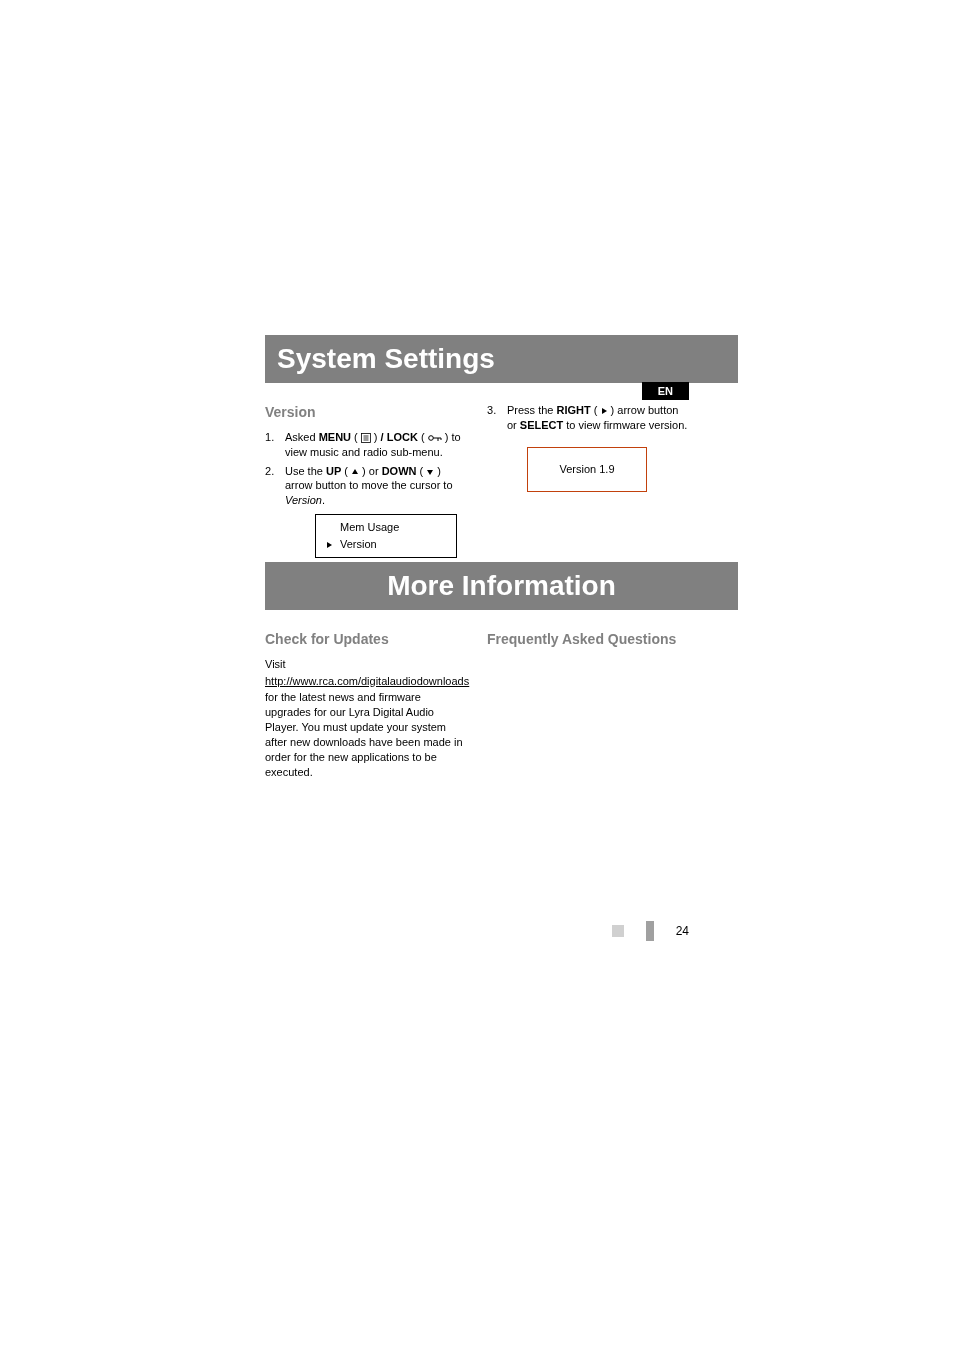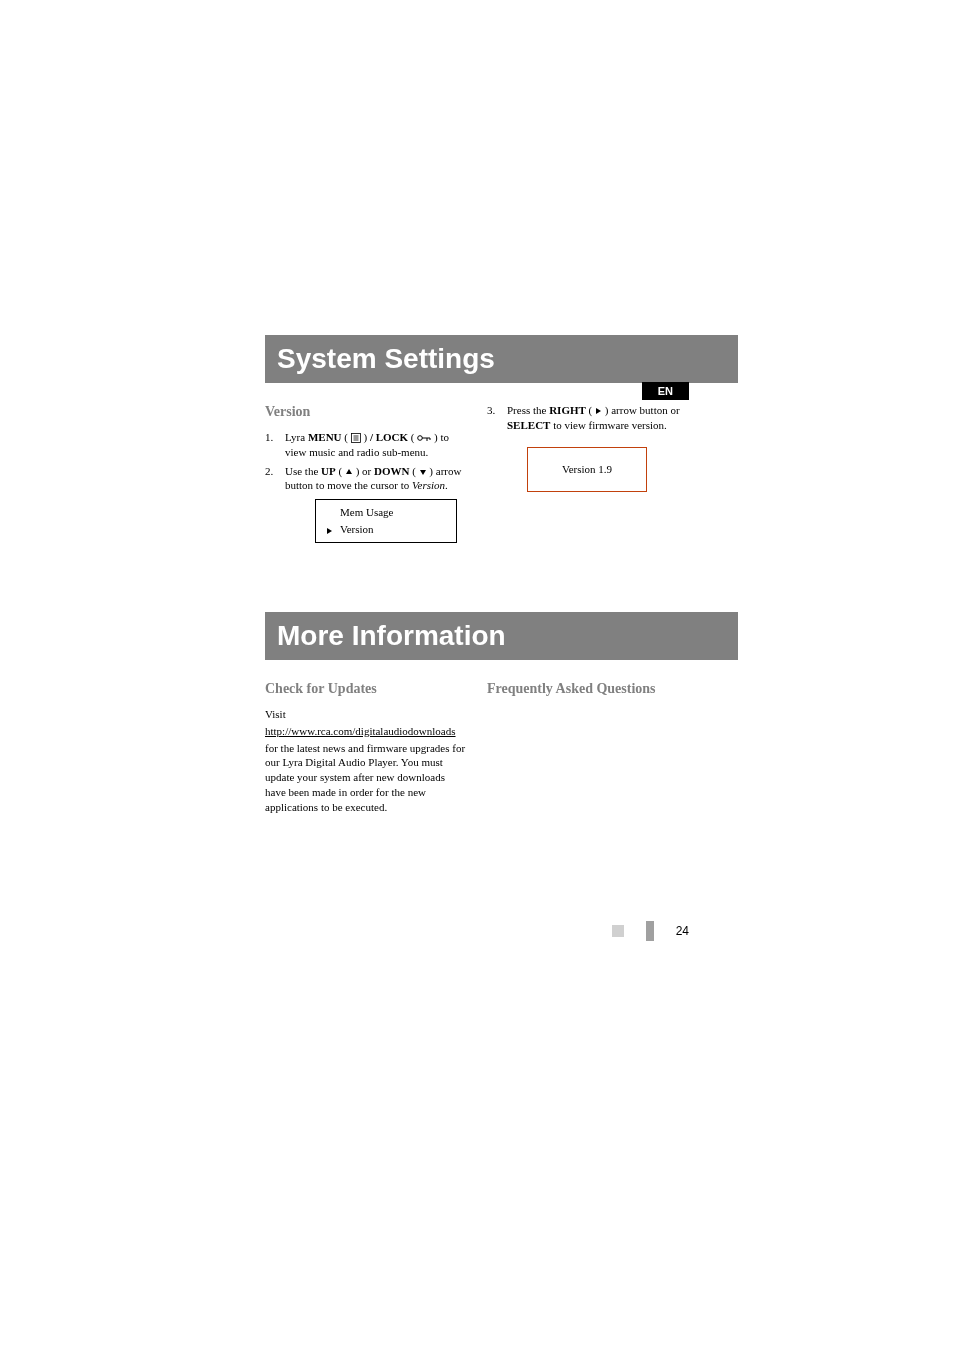--- a/index.html
+++ b/index.html
@@ -21,32 +21,31 @@
     .section-header {
       background: #808080;
       color: #ffffff;
       font-weight: bold;
       font-size: 28px;
       padding: 8px 12px;
       margin-bottom: 20px;
       width: 473px;
     }
     .section-header.second {
-      margin-top: 65px;
+      text-align: center;
     }
     .subheading {
       color: #808080;
       font-weight: bold;
       font-size: 14px;
       margin-bottom: 8px;
     }
     .two-col {
       display: flex;
       gap: 20px;
-      font-family: Liberation Serif, serif;
     }
     .col {
       flex: 1;
       font-size: 11px;
       line-height: 1.35;
     }
     .col-left {
       width: 190px;
     }
     .col-right {
@@ -154,21 +153,21 @@
 
   <div class="section-header">System Settings</div>
 
   <div class="two-col">
 
     <div class="col col-left">
       <div class="subheading">Version</div>
 
       <ol class="steps">
         <li>
-          <span>Lyra </span><span class="bold">MENU</span><span> ( </span><svg class="icon-svg" width="10" height="10" viewBox="0 0 10 10">
+          <span>Asked </span><span class="bold">MENU</span><span> ( </span><svg class="icon-svg" width="10" height="10" viewBox="0 0 10 10">
               <rect x="0.5" y="0.5" width="9" height="9" fill="none" stroke="#000" stroke-width="0.8"></rect>
               <line x1="2.5" y1="3" x2="7.5" y2="3" stroke="#000" stroke-width="0.8"></line>
               <line x1="2.5" y1="5" x2="7.5" y2="5" stroke="#000" stroke-width="0.8"></line>
               <line x1="2.5" y1="7" x2="7.5" y2="7" stroke="#000" stroke-width="0.8"></line>
             </svg><span> ) </span><span class="bold">/ LOCK</span><span> ( </span><svg class="icon-svg" width="14" height="8" viewBox="0 0 14 8">
               <circle cx="3" cy="4" r="2.3" fill="none" stroke="#000" stroke-width="1"></circle>
               <line x1="5.2" y1="4" x2="13" y2="4" stroke="#000" stroke-width="1"></line>
               <line x1="10" y1="4" x2="10" y2="7" stroke="#000" stroke-width="1"></line>
               <line x1="13" y1="4" x2="13" y2="6" stroke="#000" stroke-width="1"></line>
             </svg><span> ) to view music and radio sub-menu.</span>

